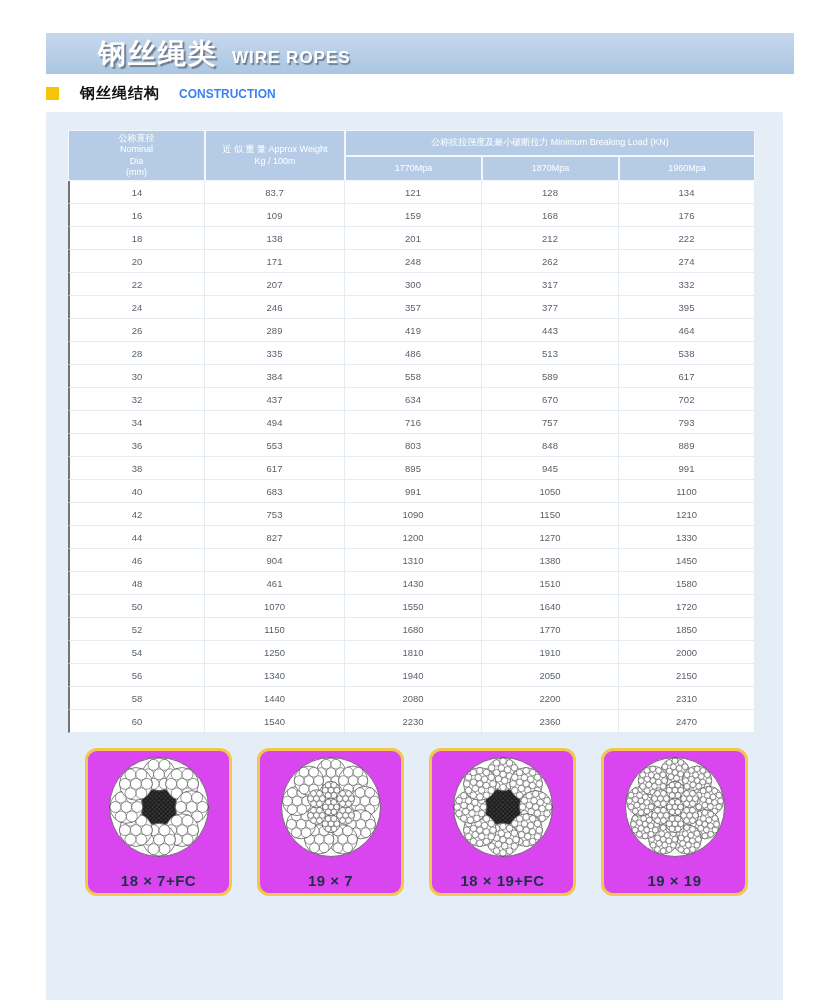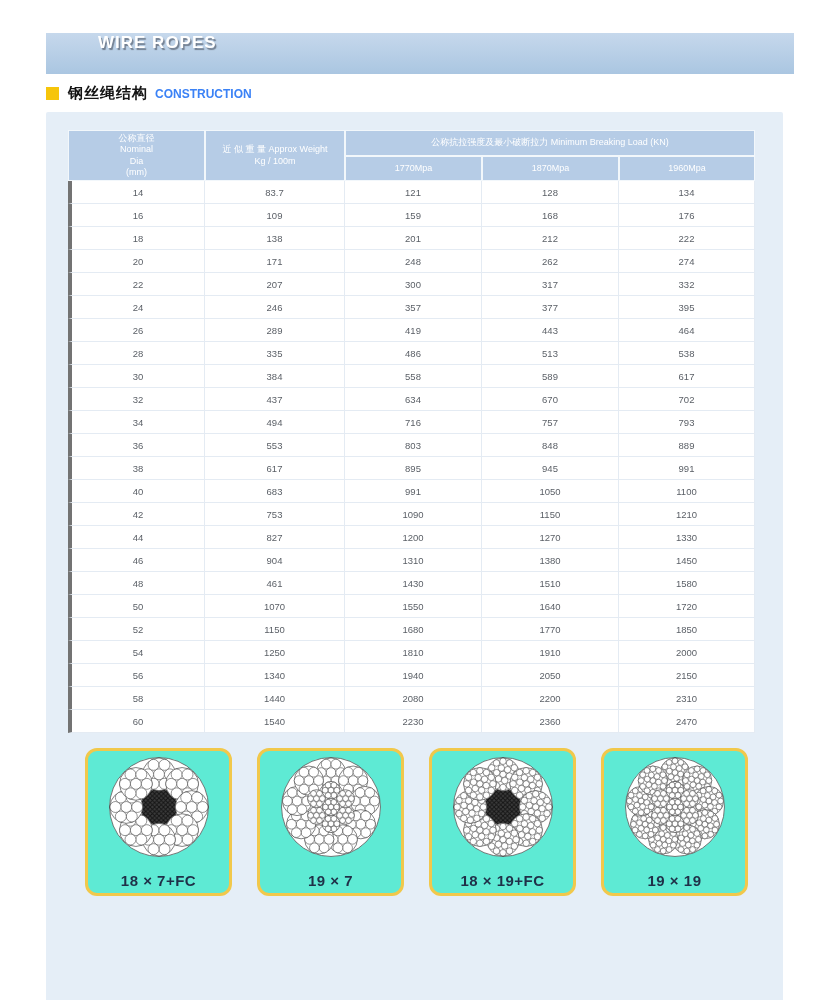--- a/index.html
+++ b/index.html
@@ -4,46 +4,47 @@
 <style>
   html,body{margin:0;padding:0;background:#fff;width:830px;height:1000px;overflow:hidden;
     font-family:"Liberation Sans","DejaVu Sans",sans-serif;}
   .banner{position:absolute;left:46px;top:33px;width:748px;height:41px;
     background:linear-gradient(#c6d8ec,#aac6e1);display:flex;align-items:baseline;
     padding-left:52px;box-sizing:border-box;gap:14px;}
   .banner .cn{font-size:28px;font-weight:bold;color:#fff;letter-spacing:2px;
     text-shadow:2px 2px 1px rgba(100,112,128,.85);line-height:41px;}
   .banner .en{font-size:17px;font-weight:bold;color:#fff;letter-spacing:1px;
     text-shadow:1.5px 1.5px 1px rgba(100,112,128,.85);}
-  .section-head{position:absolute;left:46px;top:84px;display:flex;align-items:center;gap:9px;}
+  .section-head{position:absolute;left:46px;top:84px;display:flex;align-items:center;gap:21px;}
   .bullet{width:13px;height:13px;background:#f6c50a;display:inline-block;}
   .section-head .cn{font-size:15px;font-weight:bold;color:#141414;letter-spacing:1px;}
   .section-head .en{font-size:12px;font-weight:bold;color:#3b82f6;margin-left:-2px;}
   .panel{position:absolute;left:46px;top:112px;width:737px;height:962px;
     background:#e5eef7;border-radius:2px;}
   table.spec{border-collapse:separate;border-spacing:0;margin:18px 0 0 22px;width:687px;
     table-layout:fixed;}
   table.spec th{background:#b6cce6;color:#fff;font-weight:normal;font-size:9px;
     border:1.5px solid #f2f7fb;padding:2px 1px;text-align:center;line-height:1.25;}
   table.spec td{background:#fff;color:#5a5f66;font-size:9.5px;text-align:center;
     height:22px;border-right:1px solid #e4ebf3;border-bottom:1px solid #e4ebf3;padding:0;}
-  table.spec td:first-child{border-left:4px solid #737373;}
+  table.spec td:first-child{border-left:2px solid #737373;}
   .hline{display:block;}
   .note{margin:13px 0 0 22px;font-size:10px;color:#3f4a55;letter-spacing:.5px;}
   .cards{margin-top:15px;padding-left:39px;display:flex;gap:25px;}
-  .card{width:147px;height:148px;box-sizing:border-box;background:#5eead4;
+  .card{width:147px;height:148px;box-sizing:border-box;background:#d946ef;
     border:3px solid #f1c84b;border-radius:12px;display:flex;flex-direction:column;
     align-items:center;padding:3px 2px 4px 2px;}
   .card svg{width:112px;height:106px;display:block;}
   .card-label{margin-top:auto;font-size:15px;font-weight:bold;color:#1f3048;letter-spacing:.5px;}
 </style>
 </head>
 <body>
 
 <div class="banner">
+  <span class="cn">钢丝绳类</span>
   <span class="en">WIRE ROPES</span>
 </div>
 
 <div class="section-head">
   <span class="bullet"></span>
   <span class="cn">钢丝绳结构</span>
   <span class="en">CONSTRUCTION</span>
 </div>
 
 <div class="panel">

